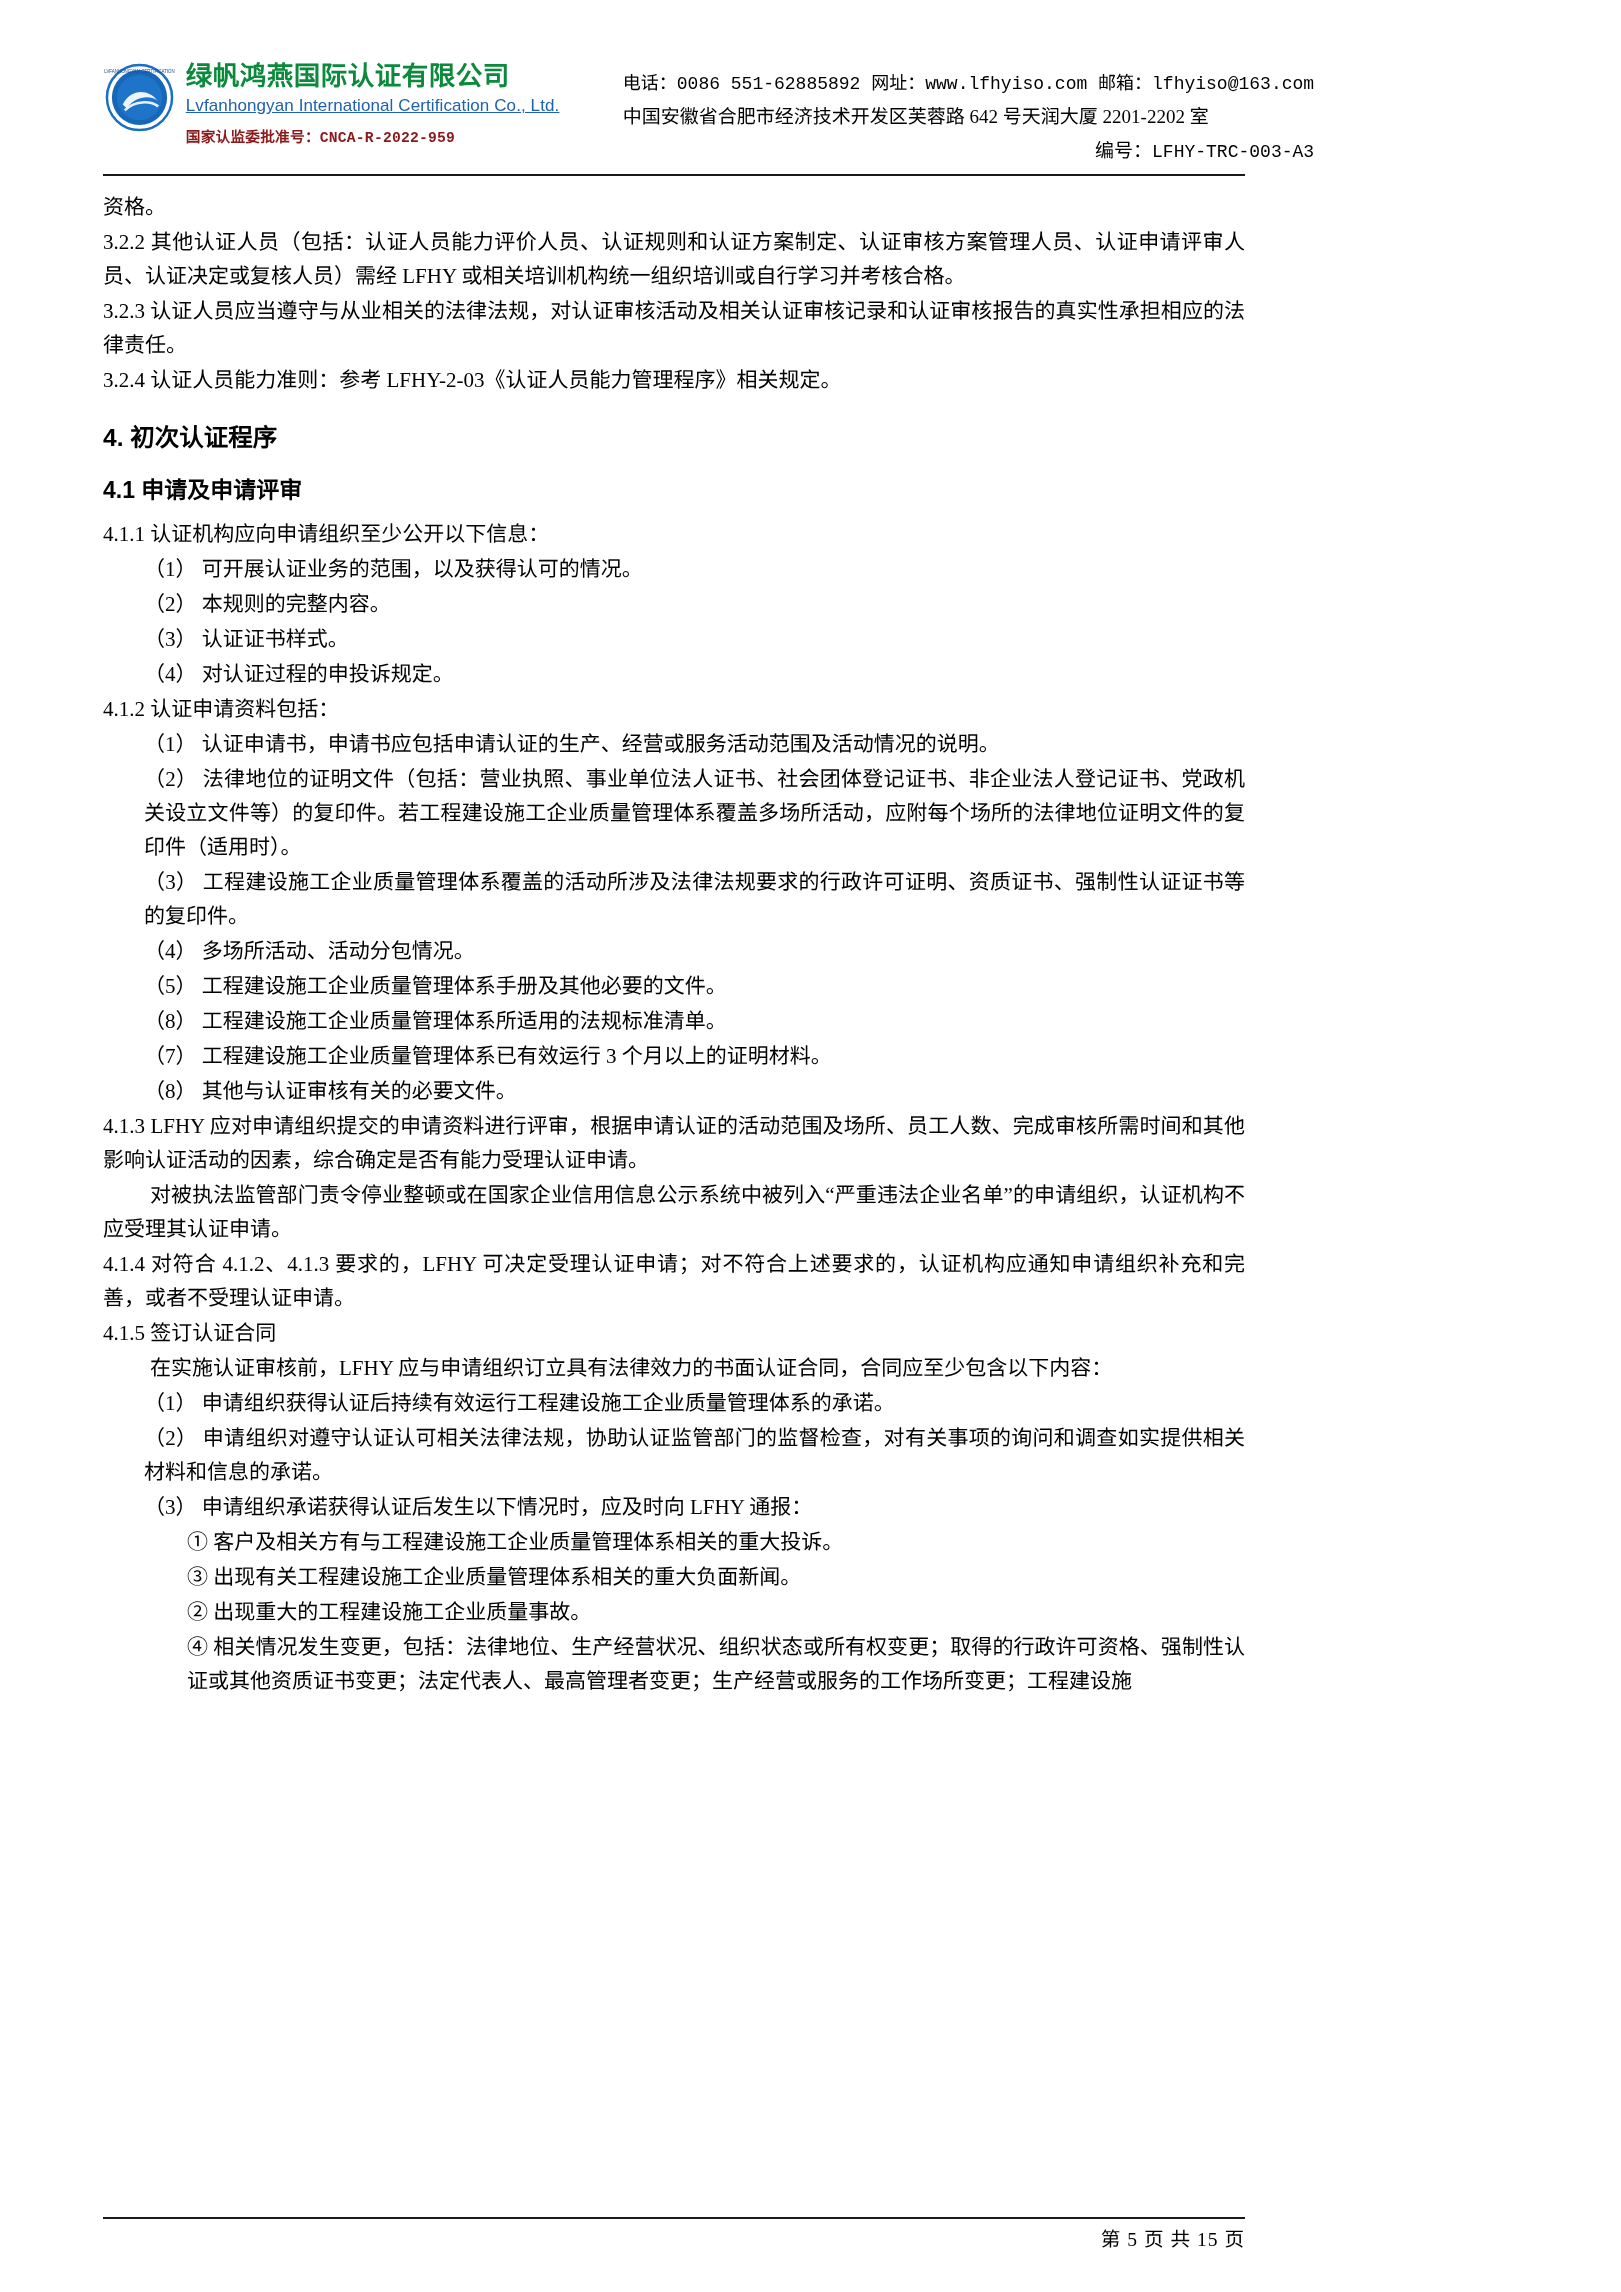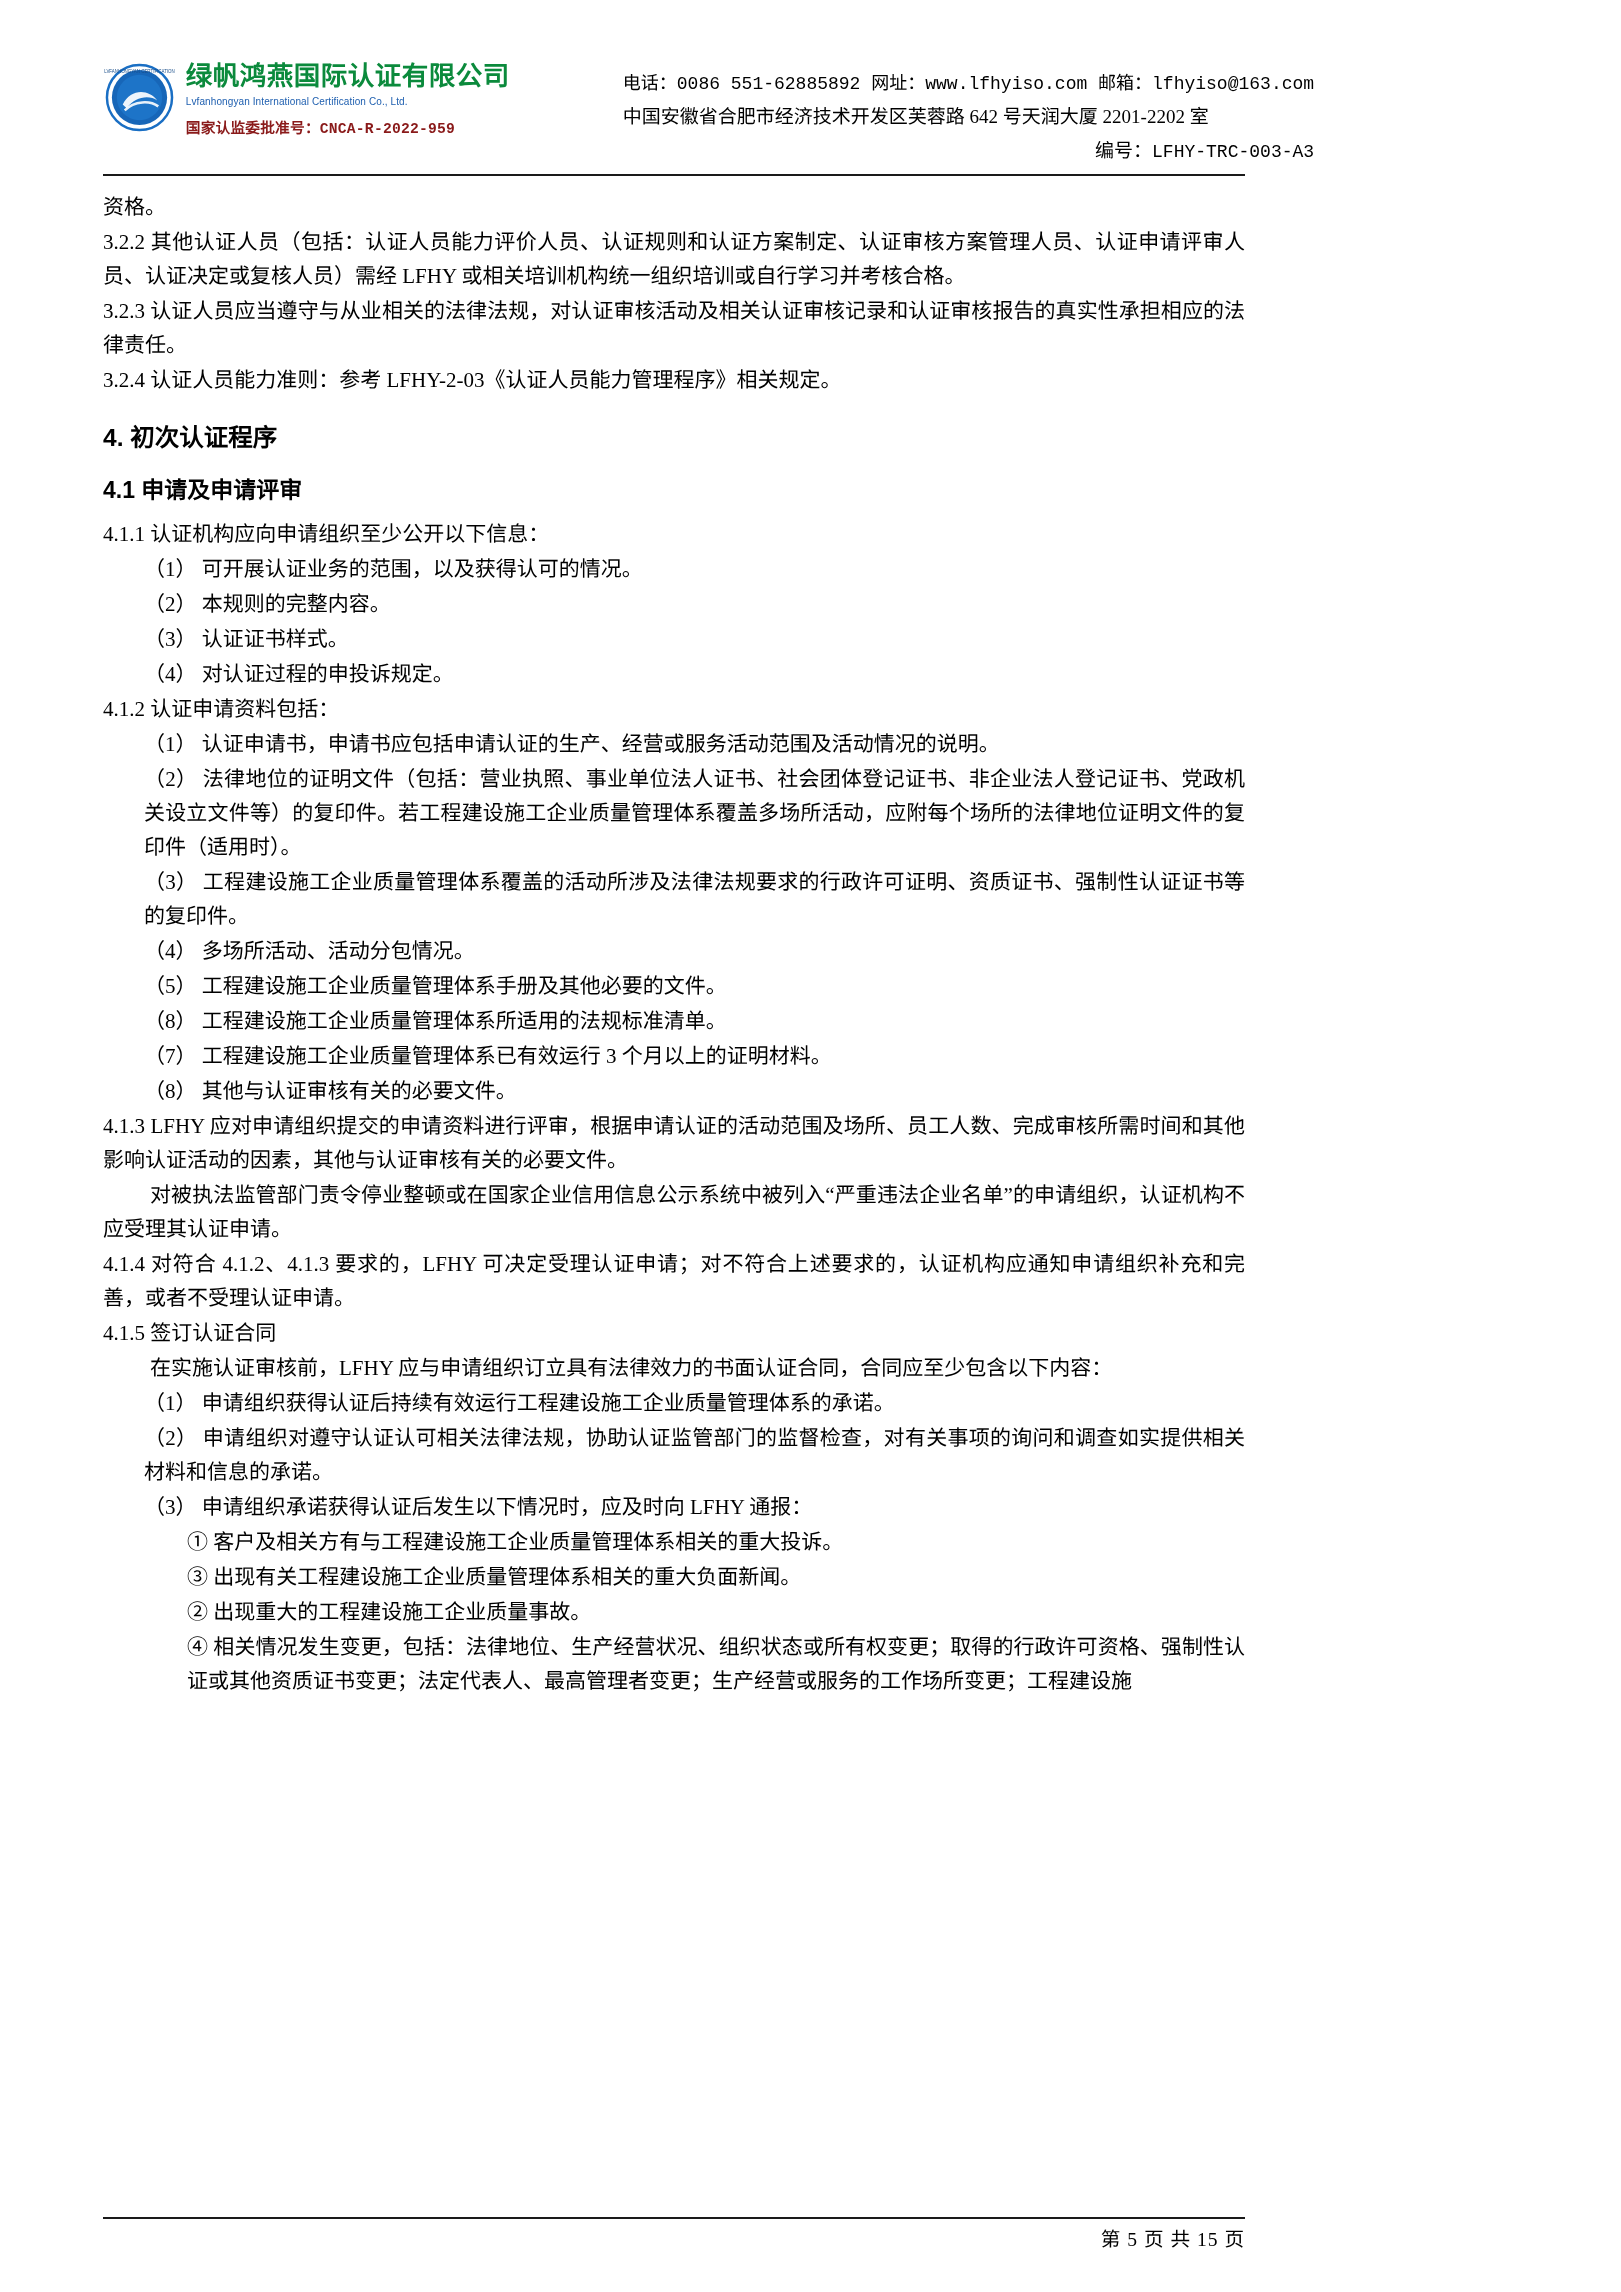--- a/index.html
+++ b/index.html
@@ -53,25 +53,26 @@
   .brand-cn {
     font-family: "Liberation Sans", sans-serif;
     font-size: 26.5px;
     font-weight: bold;
     color: #0b8a3c;
     letter-spacing: 0.5px;
     line-height: 1.15;
   }
   .brand-en {
     font-family: "Liberation Sans", sans-serif;
-    font-size: 10px;
+    font-size: 17px;
     color: #2060b0;
     line-height: 1.2;
     margin-top: 4.9px;
     letter-spacing: 0.1px;
+    text-decoration: underline;
   }
   .brand-approval {
     margin-top: 7.8px;
     font-family: "Liberation Sans", sans-serif;
     font-size: 14.7px;
     font-weight: bold;
     color: #8a1a1a;
     letter-spacing: 0.2px;
   }
   .brand-approval .code {
@@ -210,21 +211,21 @@
     <p class="p">4.1.2 认证申请资料包括：</p>
     <p class="p sub">（1） 认证申请书，申请书应包括申请认证的生产、经营或服务活动范围及活动情况的说明。</p>
     <p class="p sub">（2） 法律地位的证明文件（包括：营业执照、事业单位法人证书、社会团体登记证书、非企业法人登记证书、党政机关设立文件等）的复印件。若工程建设施工企业质量管理体系覆盖多场所活动，应附每个场所的法律地位证明文件的复印件（适用时）。</p>
     <p class="p sub">（3） 工程建设施工企业质量管理体系覆盖的活动所涉及法律法规要求的行政许可证明、资质证书、强制性认证证书等的复印件。</p>
     <p class="p sub">（4） 多场所活动、活动分包情况。</p>
     <p class="p sub">（5） 工程建设施工企业质量管理体系手册及其他必要的文件。</p>
     <p class="p sub">（8） 工程建设施工企业质量管理体系所适用的法规标准清单。</p>
     <p class="p sub">（7） 工程建设施工企业质量管理体系已有效运行 3 个月以上的证明材料。</p>
     <p class="p sub">（8） 其他与认证审核有关的必要文件。</p>
 
-    <p class="p">4.1.3 LFHY 应对申请组织提交的申请资料进行评审，根据申请认证的活动范围及场所、员工人数、完成审核所需时间和其他影响认证活动的因素，其他与认证审核有关的必要文件。</p>
+    <p class="p">4.1.3 LFHY 应对申请组织提交的申请资料进行评审，根据申请认证的活动范围及场所、员工人数、完成审核所需时间和其他影响认证活动的因素，综合确定是否有能力受理认证申请。</p>
     <p class="p firstline">对被执法监管部门责令停业整顿或在国家企业信用信息公示系统中被列入“严重违法企业名单”的申请组织，认证机构不应受理其认证申请。</p>
 
     <p class="p">4.1.4 对符合 4.1.2、4.1.3 要求的，LFHY 可决定受理认证申请；对不符合上述要求的，认证机构应通知申请组织补充和完善，或者不受理认证申请。</p>
 
     <p class="p">4.1.5 签订认证合同</p>
     <p class="p firstline">在实施认证审核前，LFHY 应与申请组织订立具有法律效力的书面认证合同，合同应至少包含以下内容：</p>
     <p class="p sub">（1） 申请组织获得认证后持续有效运行工程建设施工企业质量管理体系的承诺。</p>
     <p class="p sub">（2） 申请组织对遵守认证认可相关法律法规，协助认证监管部门的监督检查，对有关事项的询问和调查如实提供相关材料和信息的承诺。</p>
     <p class="p sub">（3） 申请组织承诺获得认证后发生以下情况时，应及时向 LFHY 通报：</p>
     <p class="p sub2">① 客户及相关方有与工程建设施工企业质量管理体系相关的重大投诉。</p>

